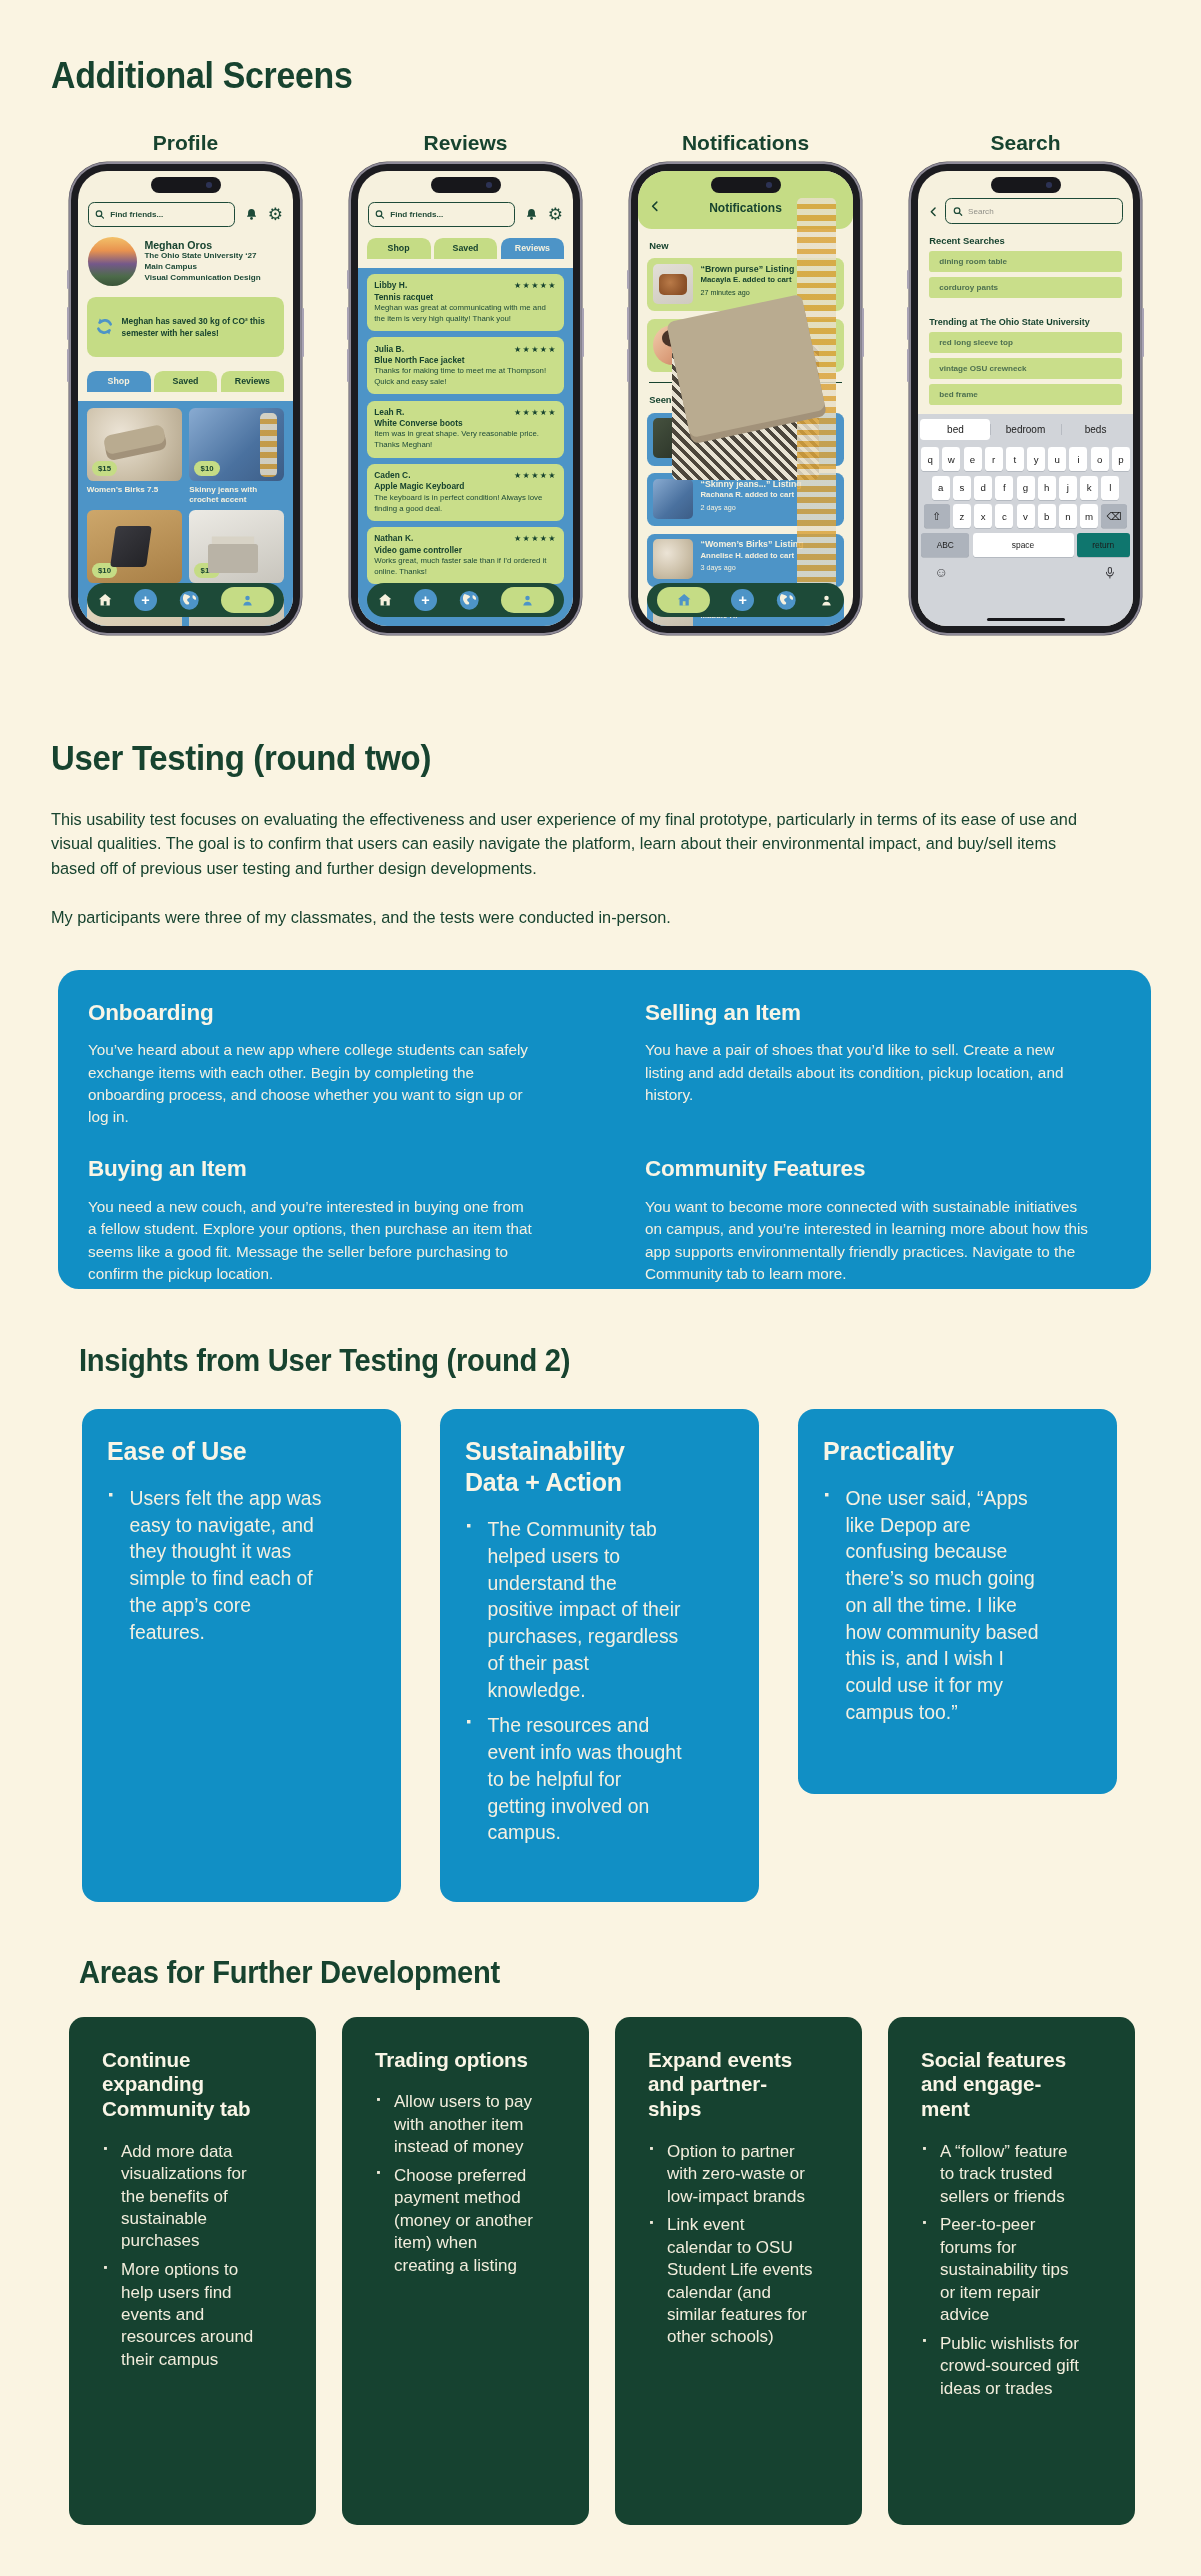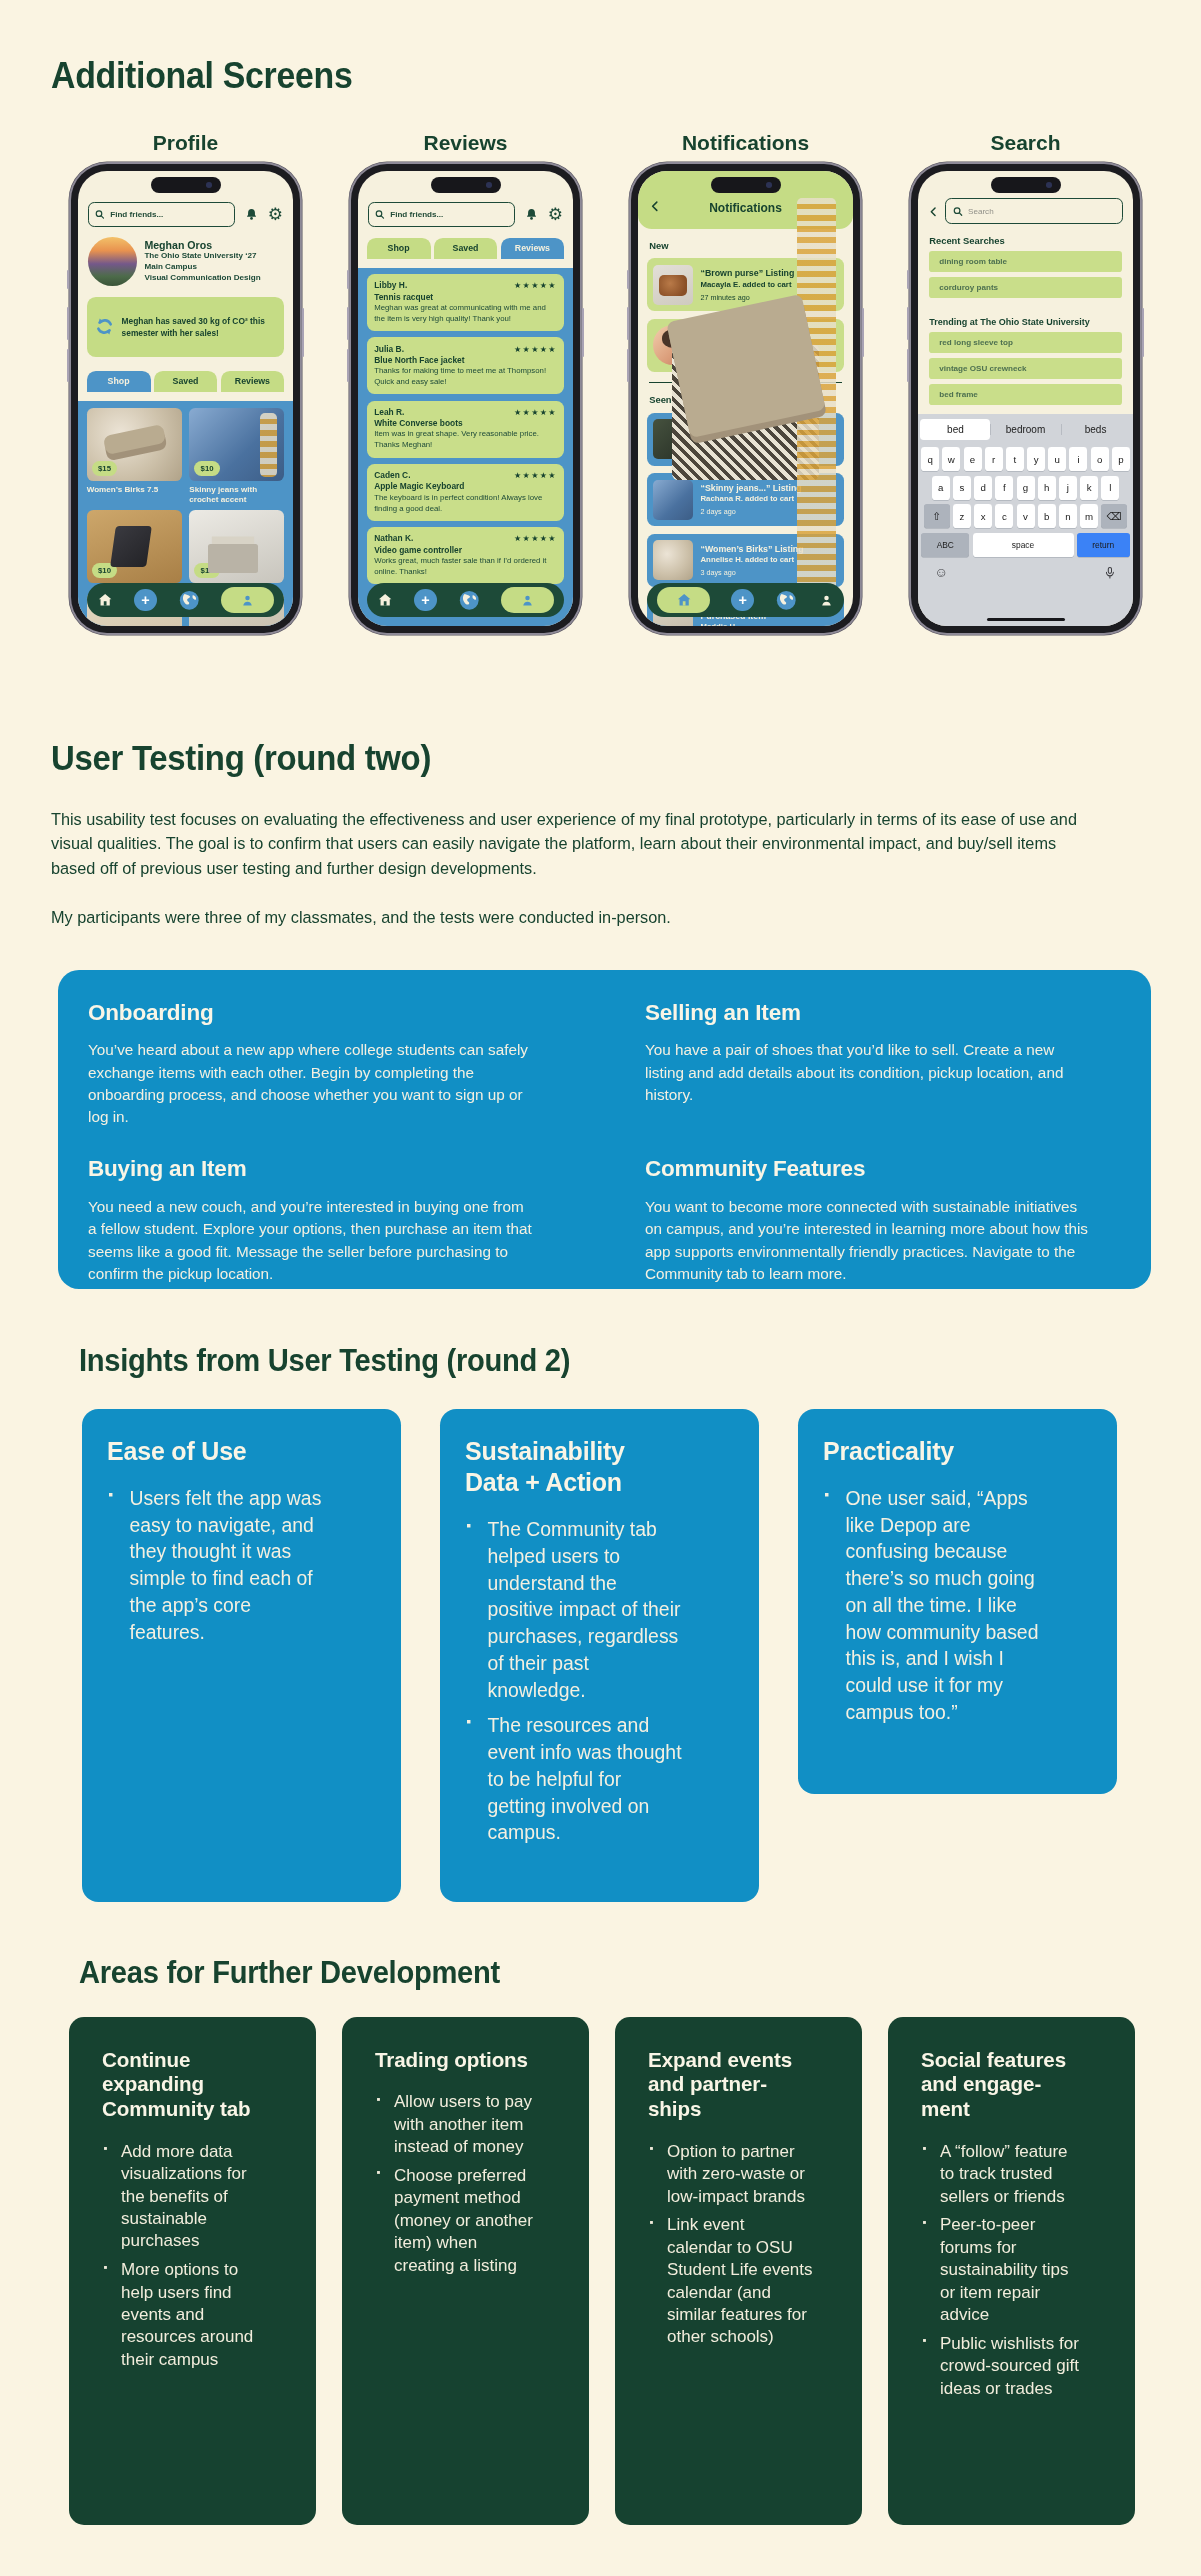--- a/index.html
+++ b/index.html
@@ -79,21 +79,21 @@
   .rname { font-size:8.4px; font-weight:800; color:#17432F; }
   .rstars { font-size:8.1px; letter-spacing:1.3px; color:#17432F; }
   .ritem { font-size:8.4px; font-weight:800; color:#17432F; margin-top:1.3px; }
   .rtext { font-size:7.8px; line-height:1.4; color:#1D4A38; margin-top:1.3px; font-weight:500; }
 
   
   .n-header { position:relative; height:58px; background:#C5DC85; border-radius:0 0 13.8px 13.8px; }
   .n-title { position:absolute; left:0; right:0; top:30px; text-align:center; font-size:12px; font-weight:800; color:#17432F; }
   .n-back { position:absolute; left:11.3px; top:29px; }
   .n-label { font-size:9.4px; font-weight:800; color:#17432F; margin:11.3px 11.3px 0; }
-  .ncard { display:flex; gap:7.5px; align-items:center; margin:7.5px 8.8px 0; border-radius:7.5px; padding:5.6px 6.3px; height:53px; }
+  .ncard { display:flex; gap:7.5px; margin:7.5px 8.8px 0; border-radius:7.5px; padding:5.6px 6.3px; height:53px; }
   .ncard.green { background:#C9DE8A; }
   .ncard.blue { background:#4D94C7; }
   .nthumb { width:40px; height:40px; border-radius:5px; flex:none; overflow:hidden; }
   .nthumb.round { border-radius:50%; }
   .ntitle { font-size:8.8px; font-weight:800; }
   .nsub { font-size:7.8px; font-weight:600; margin-top:1.3px; }
   .ntime { font-size:7.2px; font-weight:500; margin-top:3.8px; }
   .ncard.green .ntitle,.ncard.green .nsub,.ncard.green .ntime { color:#17432F; }
   .ncard.blue .ntitle,.ncard.blue .nsub,.ncard.blue .ntime { color:#F6F1DE; }
   .divider { height:0.9px; background:#17432F; margin:10px 11.3px 0; }
@@ -107,21 +107,21 @@
   .ksug { display:flex; align-items:center; height:25px; margin:0 2.5px 5px; }
   .ksug span { flex:1; text-align:center; font-size:10px; color:#1b1b1b; padding:5px 0; position:relative; }
   .ksug .ksel { background:#fff; border-radius:3.8px; font-weight:500; }
   .ksug span + span:not(.ksel)::before { content:""; position:absolute; left:0; top:5px; bottom:5px; width:0.6px; background:#b7bbc2; }
   .krow { display:flex; justify-content:center; margin-top:4.4px; }
   .key { width:18px; height:24px; background:#fff; border-radius:3.1px; margin:0 1.6px; display:flex; align-items:center;
          justify-content:center; font-size:9.7px; color:#1b1b1b; box-shadow:0 0.6px 0 #9aa0a9; }
   .key.wide { width:26px; background:#ADB3BC; font-size:10.6px; }
   .key.abc { width:48px; background:#ADB3BC; font-size:8.4px; }
   .key.space { flex:1; max-width:101px; font-size:8.4px; }
-  .key.ret { width:53px; background:#3b82f6; font-size:8.4px; }
+  .key.ret { width:53px; background:#0f766e; font-size:8.4px; }
   .kfoot { display:flex; justify-content:space-between; align-items:center; padding:8.8px 16.3px 0; }
   .kface { font-size:13.8px; color:#3c3c40; }
   .homebar { position:absolute; bottom:5px; left:50%; transform:translateX(-50%); width:78px; height:3.1px;
              border-radius:1.9px; background:#17171b; }
 
   
   .t-birks { background:radial-gradient(circle at 35% 35%, #ece4d6, #cdc1aa 55%, #b0a288); }
   .t-birks::after { content:""; position:absolute; left:18%; top:30%; width:64%; height:26%; border-radius:7.5px;
                     background:#b9ab90; box-shadow:0 6.3px 0 #a2927a; transform:rotate(-12deg); }
   .t-jeans { background:linear-gradient(135deg,#89abd1,#4a719f 60%,#3c5d86); }

